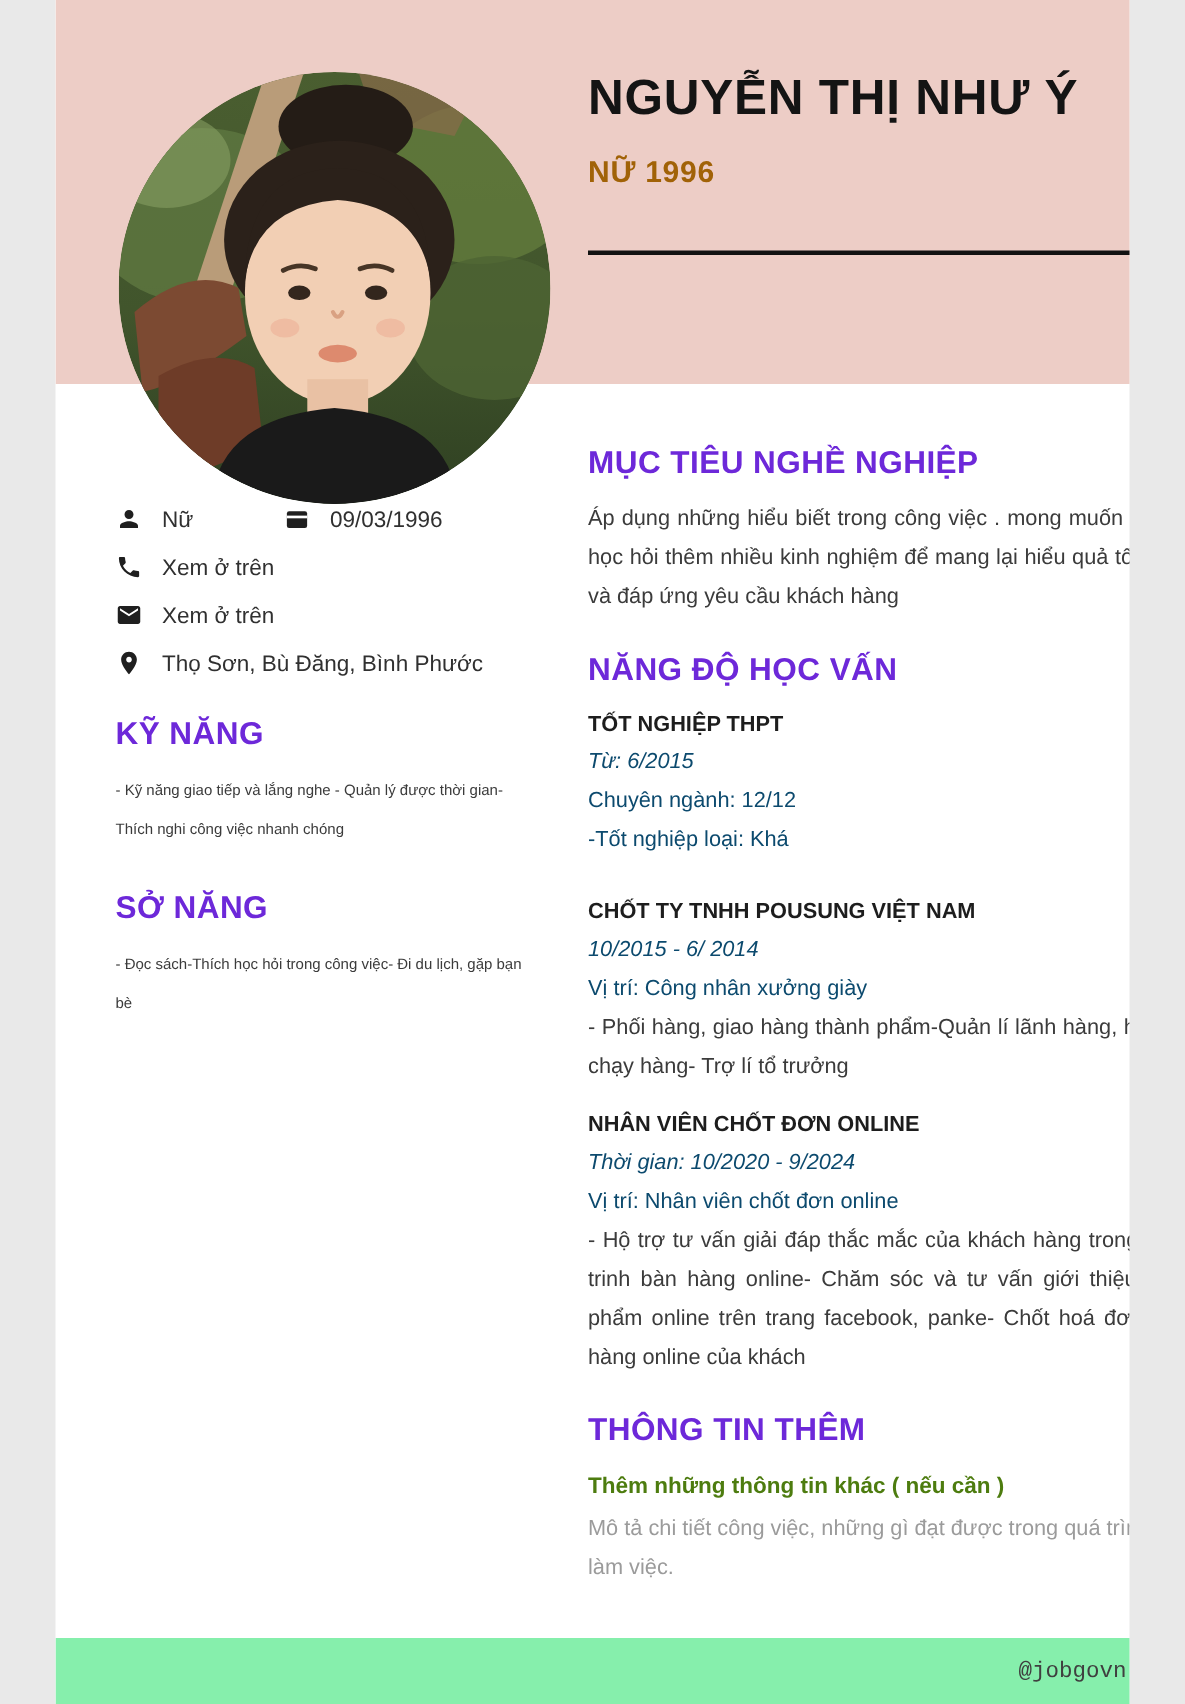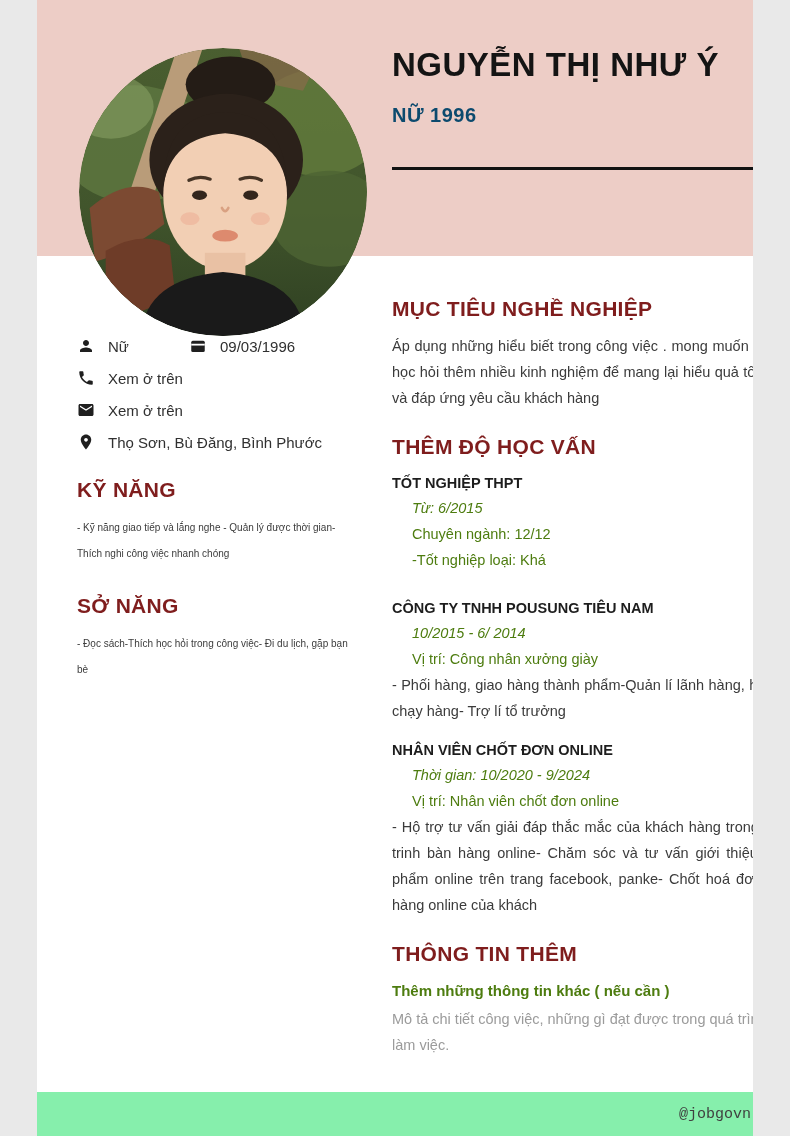--- a/index.html
+++ b/index.html
@@ -46,21 +46,21 @@
     font-weight: bold;
     letter-spacing: 0.5px;
     color: #141414;
   }
   .name-block .subtitle {
     margin-top: 17px;
     font-size: 20px;
     line-height: 25px;
     font-weight: bold;
     letter-spacing: 0.5px;
-    color: #0c4a6e;
+    color: #a16207;
   }
   .name-block .divider {
     margin-top: 39px;
     width: 100%;
     height: 3px;
     background: #121212;
   }
 
   
   .left-col {
@@ -76,21 +76,21 @@
   }
   .info-cell { display: flex; align-items: flex-end; }
   .info-cell.first { width: 112px; }
   .info-icon { width: 18px; height: 18px; flex: 0 0 18px; margin-right: 13px; color: #1f1f1f; }
   .info-icon svg { display: block; width: 18px; height: 18px; }
   .info-text { font-size: 15px; color: #303030; white-space: nowrap; }
 
   h2.section-title {
     font-size: 21px;
     font-weight: bold;
-    color: #7f1d1d;
+    color: #6d28d9;
     letter-spacing: 0.3px;
     line-height: 26px;
   }
   .left-col h2.section-title { margin-top: 26px; margin-bottom: 12px; }
   .left-col p.body {
     font-size: 10px;
     line-height: 26px;
     color: #3b3b3b;
   }
 
@@ -107,21 +107,21 @@
     line-height: 26px;
     color: #3b3b3b;
     text-align: justify;
   }
   .entry-heading {
     font-size: 14.5px;
     font-weight: bold;
     color: #1d1d1d;
     line-height: 24px;
   }
-  .line { font-size: 14.5px; line-height: 26px; color: #4d7c0f; margin-left: 20px; }
+  .line { font-size: 14.5px; line-height: 26px; color: #0c4a6e; }
   .line.italic { font-style: italic; }
   .job + .job { margin-top: 14px; }
   .sub-line {
     font-size: 15px;
     font-weight: bold;
     color: #4d7c0f;
     line-height: 26px;
     margin-bottom: 2px;
   }
   p.body.muted { color: #9b9b9b; text-align: left; }
@@ -256,31 +256,31 @@
   </div>
 
   <div class="right-col">
 
     <section>
       <h2 class="section-title">MỤC TIÊU NGHỀ NGHIỆP</h2>
       <p class="body">Áp dụng những hiểu biết trong công việc . mong muốn được học hỏi thêm nhiều kinh nghiệm để mang lại hiểu quả tốt đẹp và đáp ứng yêu cầu khách hàng</p>
     </section>
 
     <section>
-      <h2 class="section-title">THÊM ĐỘ HỌC VẤN</h2>
+      <h2 class="section-title">NĂNG ĐỘ HỌC VẤN</h2>
       <div class="entry-heading">TỐT NGHIỆP THPT</div>
       <div class="line italic">Từ: 6/2015</div>
       <div class="line">Chuyên ngành: 12/12</div>
       <div class="line">-Tốt nghiệp loại: Khá</div>
     </section>
 
     <section>
 
       <div class="job">
-        <div class="entry-heading">CÔNG TY TNHH POUSUNG TIÊU NAM</div>
+        <div class="entry-heading">CHỐT TY TNHH POUSUNG VIỆT NAM</div>
         <div class="line italic">10/2015 - 6/ 2014</div>
         <div class="line">Vị trí: Công nhân xưởng giày</div>
         <p class="body">- Phối hàng, giao hàng thành phẩm-Quản lí lãnh hàng, hộ trợ chạy hàng- Trợ lí tổ trưởng</p>
       </div>
 
       <div class="job">
         <div class="entry-heading">NHÂN VIÊN CHỐT ĐƠN ONLINE</div>
         <div class="line italic">Thời gian: 10/2020 - 9/2024</div>
         <div class="line">Vị trí: Nhân viên chốt đơn online</div>
         <p class="body">- Hộ trợ tư vấn giải đáp thắc mắc của khách hàng trong quá trinh bàn hàng online- Chăm sóc và tư vấn giới thiệu sản phẩm online trên trang facebook, panke- Chốt hoá đơn đặt hàng online của khách</p>

